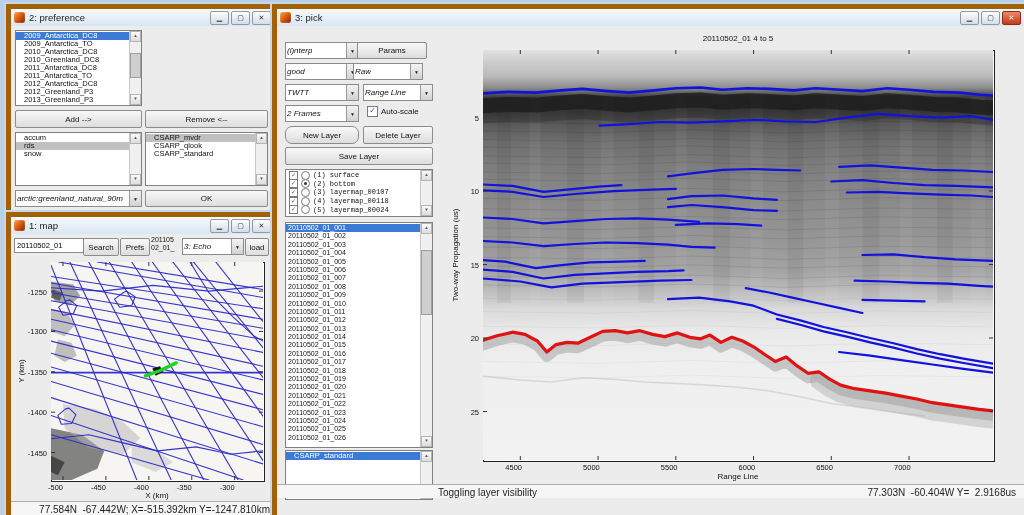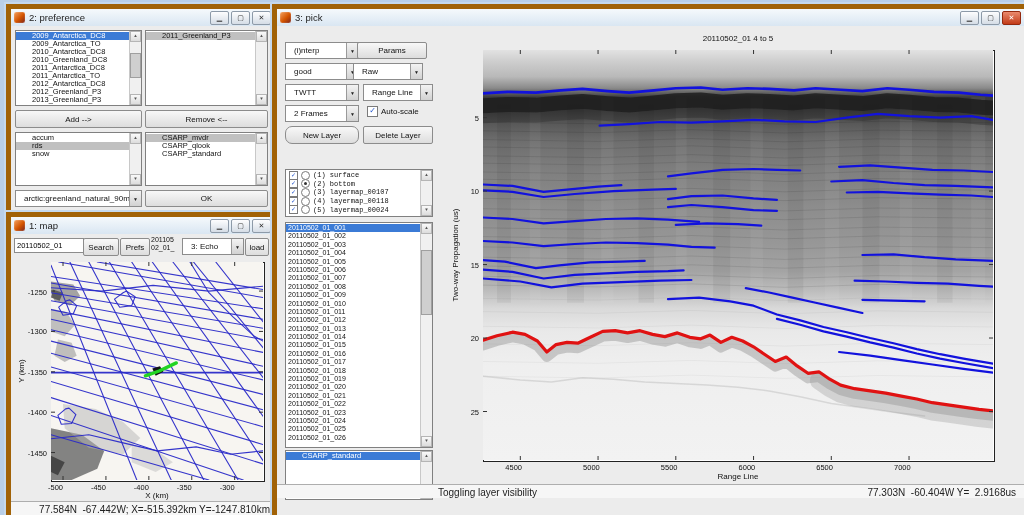--- a/index.html
+++ b/index.html
@@ -13,28 +13,28 @@
           background:linear-gradient(135deg,#f4a261 0%,#d35400 55%,#7b241c 100%);
           box-shadow:inset 0 0 1px #fff;}
   .tbtns{margin-left:auto;display:flex;gap:2px;}
   .tbtn{width:17px;height:12px;border:1px solid #8d9aa8;border-radius:2px;
         background:linear-gradient(#fdfdfe,#d5dde6);font-size:7px;line-height:11px;text-align:center;color:#333;}
   .tbtn.red{background:linear-gradient(#ea8a6d,#c23b18);border-color:#93290e;color:#fff;}
   .wbody{position:absolute;left:0;right:0;bottom:0;top:17px;background:#ececec;}
   .btn{position:absolute;background:linear-gradient(#f8f8f8,#dddddd);border:1px solid #8c8c8c;
        border-radius:2px;font-size:8px;display:flex;align-items:center;justify-content:center;cursor:default;}
   .dd{position:absolute;background:#fff;border:1px solid #8c8c8c;font-size:8px;display:flex;align-items:center;}
-  .ddtext{padding-left:8px;white-space:nowrap;overflow:hidden;}
+  .ddtext{padding-left:1px;white-space:nowrap;overflow:hidden;font-style:italic;}
   .arr{position:absolute;right:0;top:0;bottom:0;width:11px;background:linear-gradient(#f3f3f3,#d2d2d2);
        border-left:1px solid #9a9a9a;font-size:5px;display:flex;align-items:center;justify-content:center;color:#222;}
   .inp{position:absolute;background:#fff;border:1px solid #8c8c8c;font-size:7.5px;
        font-family:"Liberation Sans",sans-serif;padding:0 2px;}
   .lb{position:absolute;background:#fff;border:1px solid #808080;overflow:hidden;}
   .lb .items{position:absolute;left:0;top:1px;right:11px;bottom:0;overflow:hidden;}
-  .li{height:8px;line-height:8px;font-size:7.5px;padding-left:16px;white-space:nowrap;}
+  .li{height:8px;line-height:8px;font-size:7.5px;padding-left:8px;white-space:nowrap;}
   .fli{height:8.4px;line-height:8.4px;font-size:7px;padding-left:2px;white-space:nowrap;}
   .selb{background:#3b7bd6;color:#fff;}
   .selg{background:#c0c0c0;}
   .sbar{position:absolute;right:0;top:0;bottom:0;width:11px;background:#f0f0f0;border-left:1px solid #c8c8c8;}
   .sbu,.sbd{position:absolute;left:0;right:0;height:9px;border:1px solid #b5b5b5;background:linear-gradient(#fafafa,#dcdcdc);
         font-size:4.5px;text-align:center;line-height:8px;color:#555;}
   .sbu{top:0;}.sbd{bottom:0;}
   .sbthumb{position:absolute;left:0;right:0;background:#cfcfcf;border:1px solid #9f9f9f;}
   .lrow{height:8.6px;display:flex;align-items:center;gap:3px;padding-left:3px;}
   .cbk{width:7px;height:7px;border:1px solid #7a7a7a;background:#fff;font-size:6px;line-height:6px;
@@ -77,29 +77,20 @@
             <div class="li">2011_Antarctica_DC8</div>
             <div class="li">2011_Antarctica_TO</div>
             <div class="li">2012_Antarctica_DC8</div>
             <div class="li">2012_Greenland_P3</div>
             <div class="li">2013_Greenland_P3</div>
           </div>
       <div class="sbar">
             <div class="sbu">▲</div>
             <div class="sbd">▼</div>
             <div class="sbthumb" style="top: calc(18% + 9px); height: 30%;"></div>
-          </div>
-        </div>
-      <div class="lb" style="left:134px;top:4px;width:121px;height:74px;">
-        <div class="items" id="selseasons-items">
-            <div class="li selg">2011_Greenland_P3</div>
-          </div>
-      <div class="sbar">
-            <div class="sbu">▲</div>
-            <div class="sbd">▼</div>
           </div>
         </div>
       <div class="btn" style="left:4px;top:84px;width:125px;height:16px;">Add --&gt;</div>
       <div class="btn" style="left:134px;top:84px;width:121px;height:16px;">Remove &lt;--</div>
       <div class="lb" style="left:4px;top:106px;width:125px;height:52px;">
         <div class="items" id="sources-items">
             <div class="li">accum</div>
             <div class="li selg">rds</div>
             <div class="li">snow</div>
           </div>
@@ -281,20 +272,21 @@
         <span class="ddtext">2 Frames</span>
         <span class="arr">▼</span>
       </div>
       <div style="position:absolute;left:90px;top:80px;display:flex;align-items:center;gap:3px;">
         <span class="cbx" id="autoscale-cbx">✓</span>
         <span style="font-size:8px;">Auto-scale</span>
       </div>
 
       <div class="btn" style="left:8px;top:100px;width:72px;height:16px;border-radius:7px;">New Layer</div>
       <div class="btn" style="left:86px;top:100px;width:68px;height:16px;">Delete Layer</div>
+      <div class="btn" style="left:8px;top:121px;width:146px;height:16px;">Save Layer</div>
 
       <div class="lb" style="left:8px;top:143px;width:146px;height:46px;">
         <div class="items" id="layers-items">
             <div class="lrow">
               <span class="cbk">✓</span>
               <span class="rad"></span>
               <span class="llab">(1) surface</span>
             </div>
             <div class="lrow">
               <span class="cbk">✓</span>

